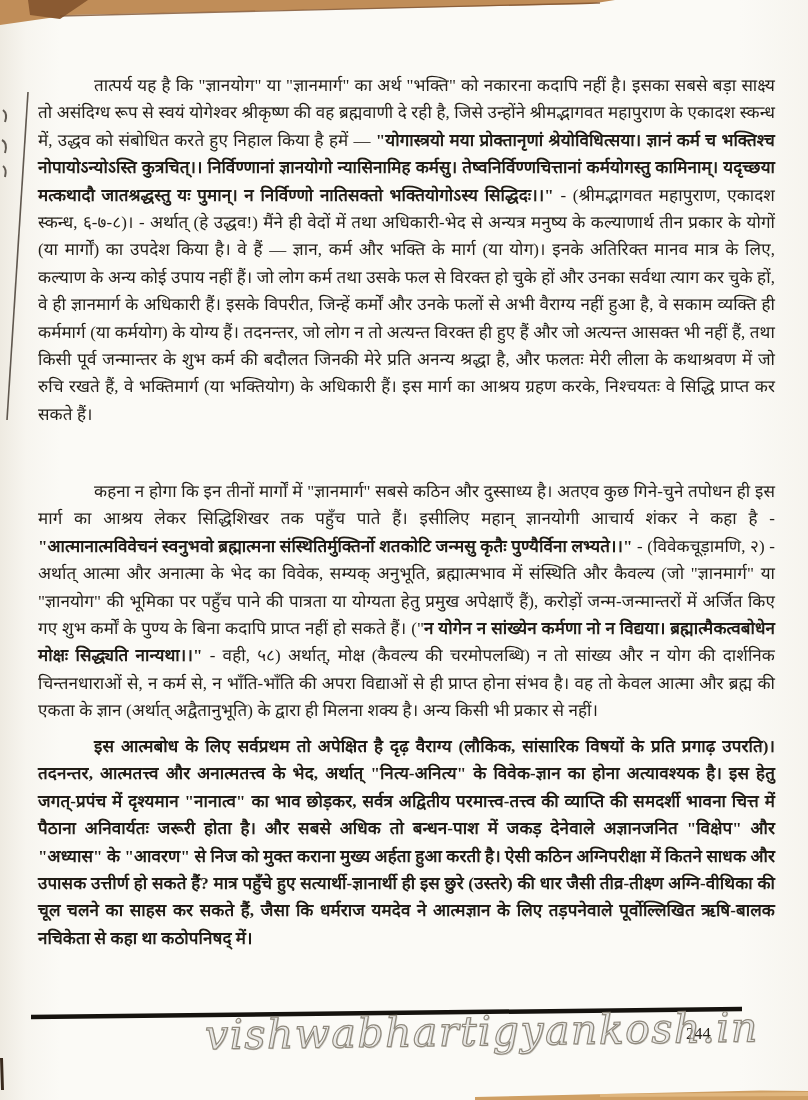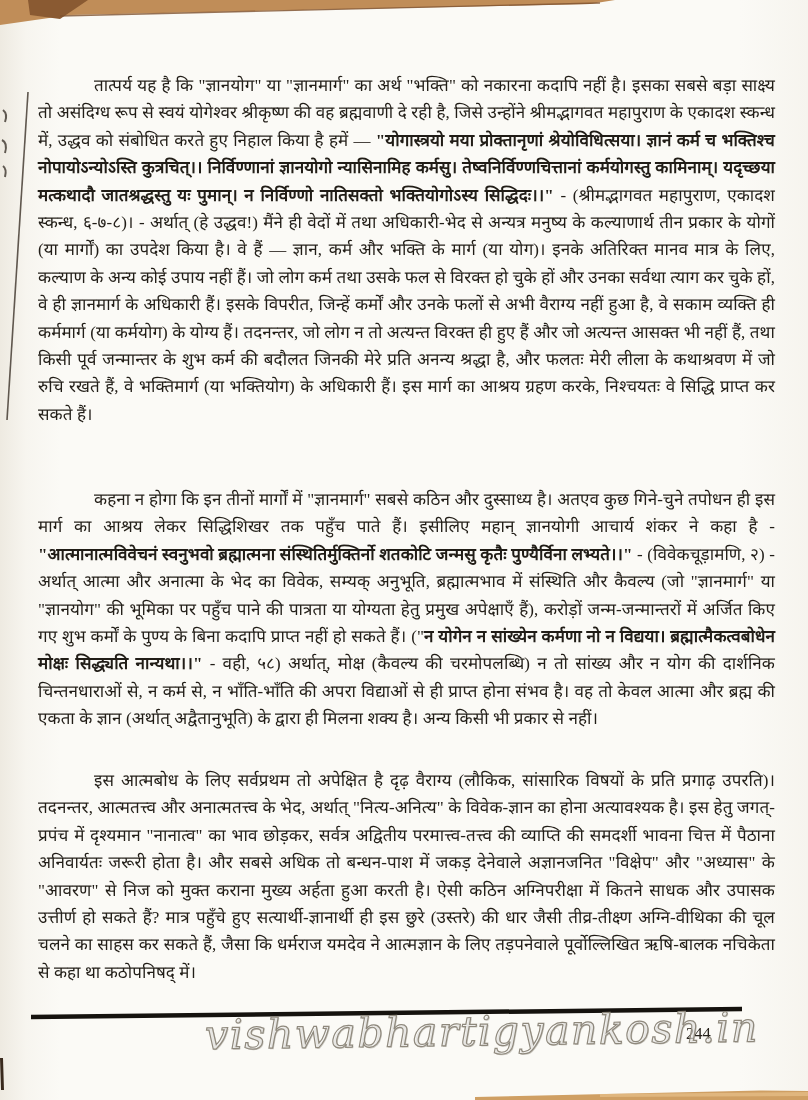--- a/index.html
+++ b/index.html
@@ -19,22 +19,22 @@
   .para{
     position:absolute;left:0;width:737px;
     margin:0;
     font-size:17px;line-height:27.4px;
     text-align:justify;
     text-indent:56px;
     color:#211d17;
     letter-spacing:.1px;
   }
   .para:nth-of-type(1){top:72px;}
-  .para:nth-of-type(2){top:478px;margin-top:8px;}
-  .para:nth-of-type(3){top:767px;}
+  .para:nth-of-type(2){top:478px;}
+  .para:nth-of-type(3){top:733px;font-weight:bold;}
   .para .bold{font-weight:700;}
   .footer-title{
     position:absolute;left:36px;top:1024px;
     font-size:16.5px;color:#26211a;
     letter-spacing:.2px;
     white-space:nowrap;
   }
   .page-number{
     position:absolute;left:686px;top:1024px;
     font-size:16.5px;color:#26211a;

